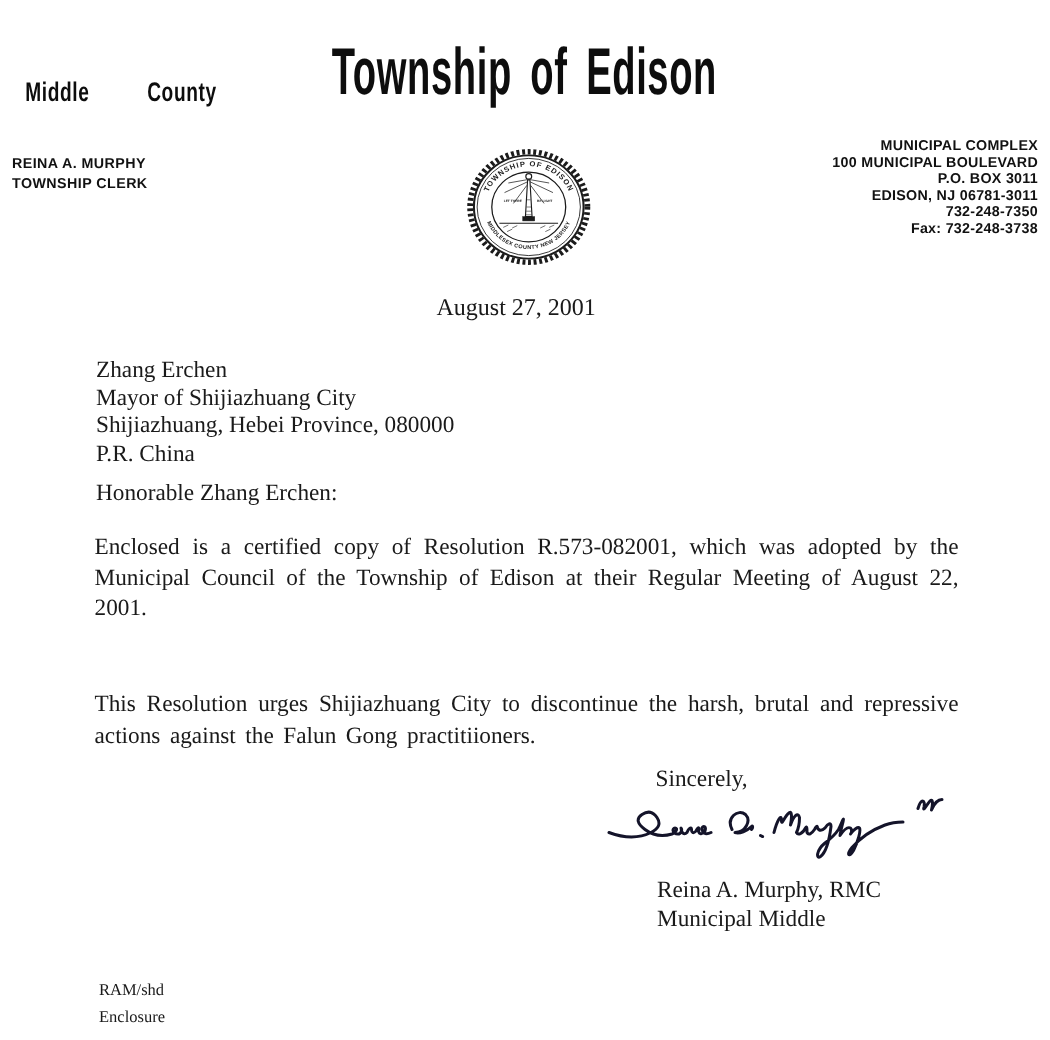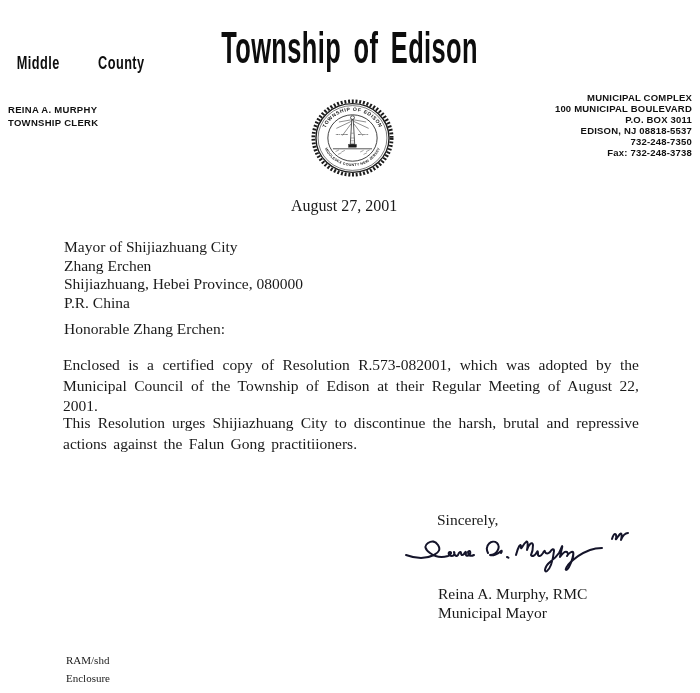--- a/index.html
+++ b/index.html
@@ -35,21 +35,21 @@
   .seal{position:absolute;left:310px;top:98px;width:85px;height:80px;}
   .seal svg{width:100%;height:100%;}
   .seal text{font-family:"Liberation Sans", sans-serif;font-weight:700;fill:#1b1b1b;}
   
   .date{position:absolute;left:291px;top:197px;font-size:16px;}
   .recipient{position:absolute;left:64px;top:238px;font-size:15.5px;line-height:18.5px;}
   .salutation{position:absolute;left:64px;top:320px;font-size:15.5px;}
   .para{position:absolute;left:63px;width:576px;margin:0;font-size:15.5px;
     line-height:20.5px;text-align:justify;word-spacing:2.5px;}
   .para1{top:355px;}
-  .para2{top:413px;}
+  .para2{top:460px;}
   .closing{position:absolute;left:437px;top:511px;font-size:15.5px;}
   .signature{position:absolute;left:404px;top:525px;width:240px;height:52px;}
   .signature path{stroke:#14142a;stroke-width:2;fill:none;stroke-linecap:round;stroke-linejoin:round;}
   .signer{position:absolute;left:438px;top:585px;font-size:15.5px;line-height:18.5px;}
   .footer{position:absolute;left:66px;top:652px;font-size:11px;line-height:17.5px;}
 </style>
 </head>
 <body>
 
 <div class="page">
@@ -62,21 +62,21 @@
 
   <div class="clerk-block">
     <div>REINA A. MURPHY</div>
     <div>TOWNSHIP CLERK</div>
   </div>
 
   <div class="addr-block">
     <div>MUNICIPAL COMPLEX</div>
     <div>100 MUNICIPAL BOULEVARD</div>
     <div>P.O. BOX 3011</div>
-    <div>EDISON, NJ 08818-5537</div>
+    <div>EDISON, NJ 06781-3011</div>
     <div>732-248-7350</div>
     <div>Fax: 732-248-3738</div>
   </div>
 
   <div class="seal">
     <svg viewBox="0 0 100 100" preserveAspectRatio="none" xmlns="http://www.w3.org/2000/svg" xmlns:xlink="http://www.w3.org/1999/xlink">
 
       <circle cx="50" cy="50" r="46" fill="none" stroke="#1b1b1b" stroke-width="4.5" stroke-dasharray="2.3 2.1"></circle>
       <circle cx="50" cy="50" r="43" fill="#ffffff" stroke="#1b1b1b" stroke-width="1.6"></circle>
       <circle cx="50" cy="50" r="40.5" fill="none" stroke="#1b1b1b" stroke-width="0.7"></circle>
@@ -103,22 +103,22 @@
         <path d="M30,67 l4,-2 M37,67.5 l4,-2 M59,67.5 l4,-2 M66,67 l4,-2 M33,70.5 l4,-2 M63,70.5 l4,-2" stroke-width="0.5" fill="none"></path>
       </g>
       <text x="37.5" y="46" font-size="2.6" text-anchor="middle">LET THERE</text>
       <text x="62.5" y="46" font-size="2.6" text-anchor="middle">BE LIGHT</text>
     </svg>
   </div>
 
   <div class="date">August 27, 2001</div>
 
   <div class="recipient">
+    <div>Zhang Erchen</div>
     <div>Mayor of Shijiazhuang City</div>
-    <div>Zhang Erchen</div>
     <div>Shijiazhuang, Hebei Province, 080000</div>
     <div>P.R. China</div>
   </div>
 
   <div class="salutation">Honorable Zhang Erchen:</div>
 
   <p class="para para1">Enclosed is a certified copy of Resolution R.573-082001, which was adopted by the Municipal Council of the Township of Edison at their Regular Meeting of August 22, 2001.</p>
   <p class="para para2">This Resolution urges Shijiazhuang City to discontinue the harsh, brutal and repressive actions against the Falun Gong practitiioners.</p>
 
   <div class="closing">Sincerely,</div>
@@ -139,21 +139,21 @@
       C150,34 153,31 155,28 C157,24 159,18 158,23 C157,27 156,31 156,32
       C158,29 161,26 163,27 C164,28 164,30 163,31
       C165,28 168,26 169,27 C170,29 168,36 165,42 C162,47 160,45 164,40
       C170,33 178,28 186,25 C190,23.5 194,23 198,23
       M208,14 C210,7 213,8 212,13 C211,17 214,11 216,9 C218,7 218,11 217,15
       C219,10 222,8 224,8"></path>
   </svg>
 
   <div class="signer">
     <div>Reina A. Murphy, RMC</div>
-    <div>Municipal Mayor</div>
+    <div>Municipal Middle</div>
   </div>
 
   <div class="footer">
     <div>RAM/shd</div>
     <div>Enclosure</div>
   </div>
 
 </div>
 
 </body></html>

